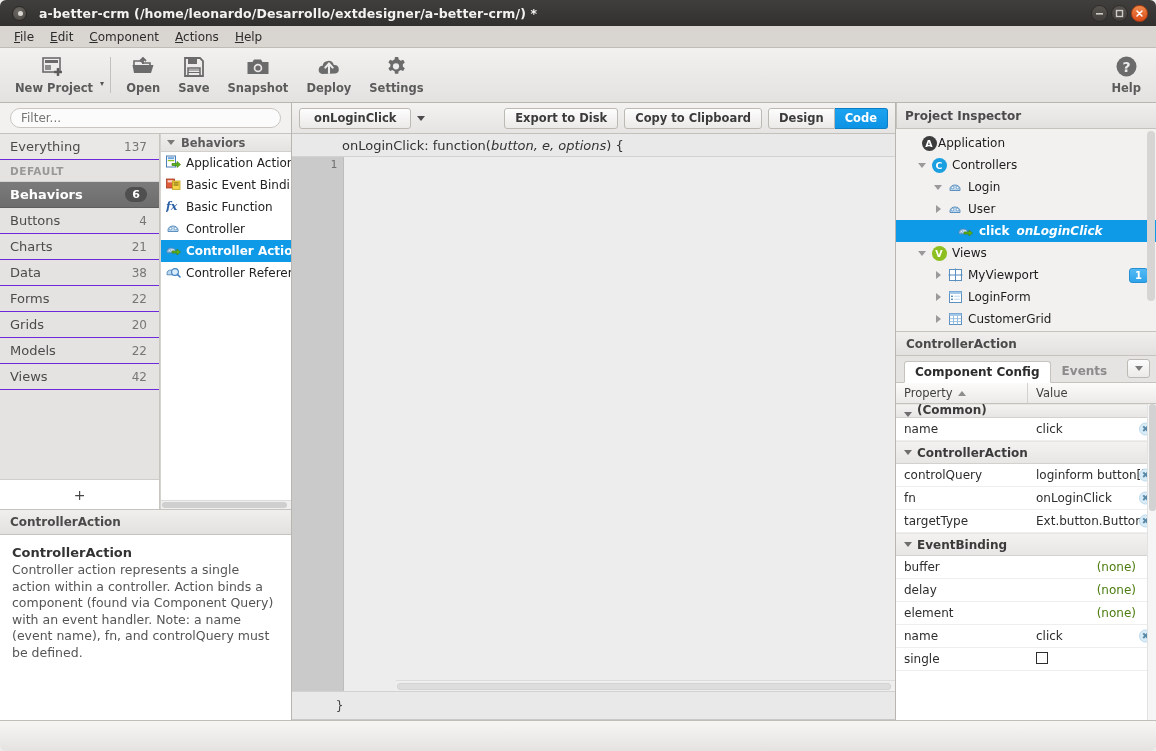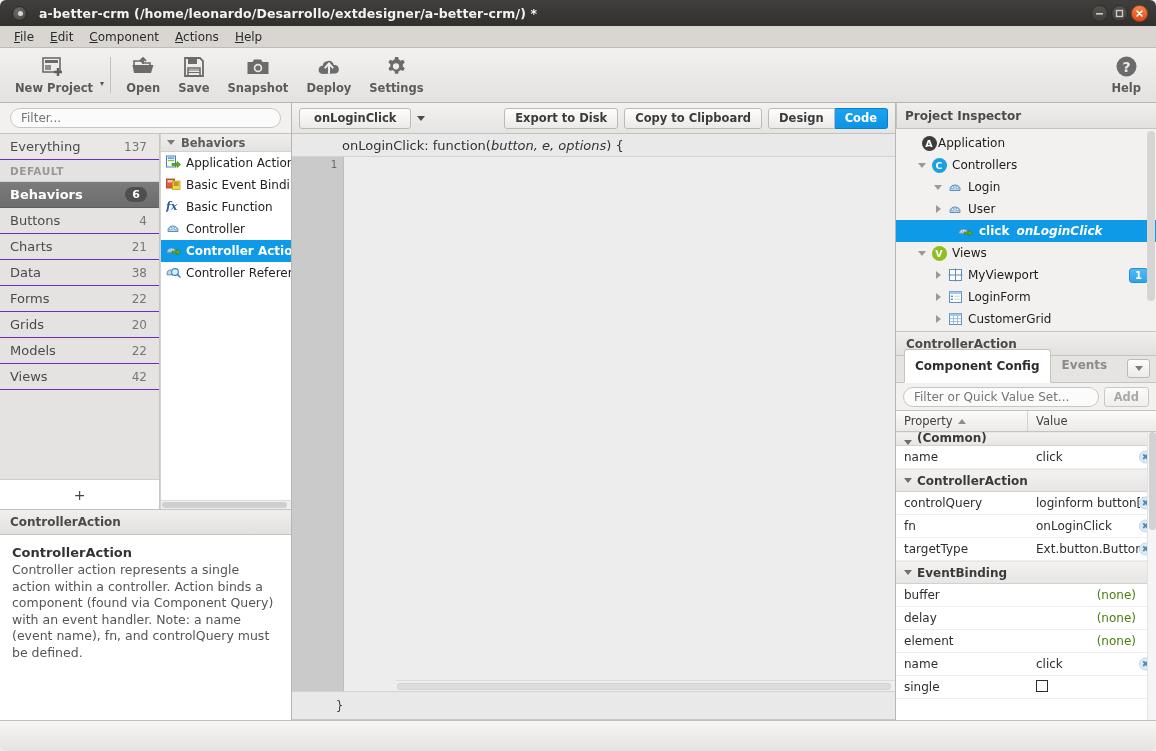--- a/index.html
+++ b/index.html
@@ -387,21 +387,21 @@
     font-size:12px; font-weight:bold; color:#4a4a4a;
   }
   .cfg-tabs {
     height:27px; flex:none;
     background:#e6e4e2;
     border-bottom:1px solid #c6c3bf;
     display:flex; align-items:flex-end;
     padding-left:8px; position:relative;
   }
   .cfg-tab {
-    height:34px; padding:0 10px;
+    height:22px; padding:0 10px;
     display:flex;align-items:center;
     font-size:12px; font-weight:bold; color:#8b8b8b;
     border:1px solid transparent;
   }
   .cfg-tab.active {
     background:#fff; color:#2c2c2c;
     border:1px solid #c6c3bf; border-bottom:1px solid #fff;
     border-radius:3px 3px 0 0;
     margin-bottom:-1px;
   }
@@ -916,24 +916,20 @@
       </div>
 
       <div class="cfg-tabs">
         <div class="cfg-tab active">Component Config</div>
         <div class="cfg-tab">Events</div>
         <div class="tabmenu">
           <span class="tri-down"></span>
         </div>
       </div>
 
-      <div class="cfg-filter">
-        <input value="" placeholder="Filter or Quick Value Set..." style="">
-        <div class="cfg-add">Add</div>
-      </div>
 
       <div class="grid-head">
         <div class="c1">
           <span>Property</span>
           <span class="sort-asc"></span>
         </div>
         <div class="c2">
           <span>Value</span>
         </div>
       </div>

